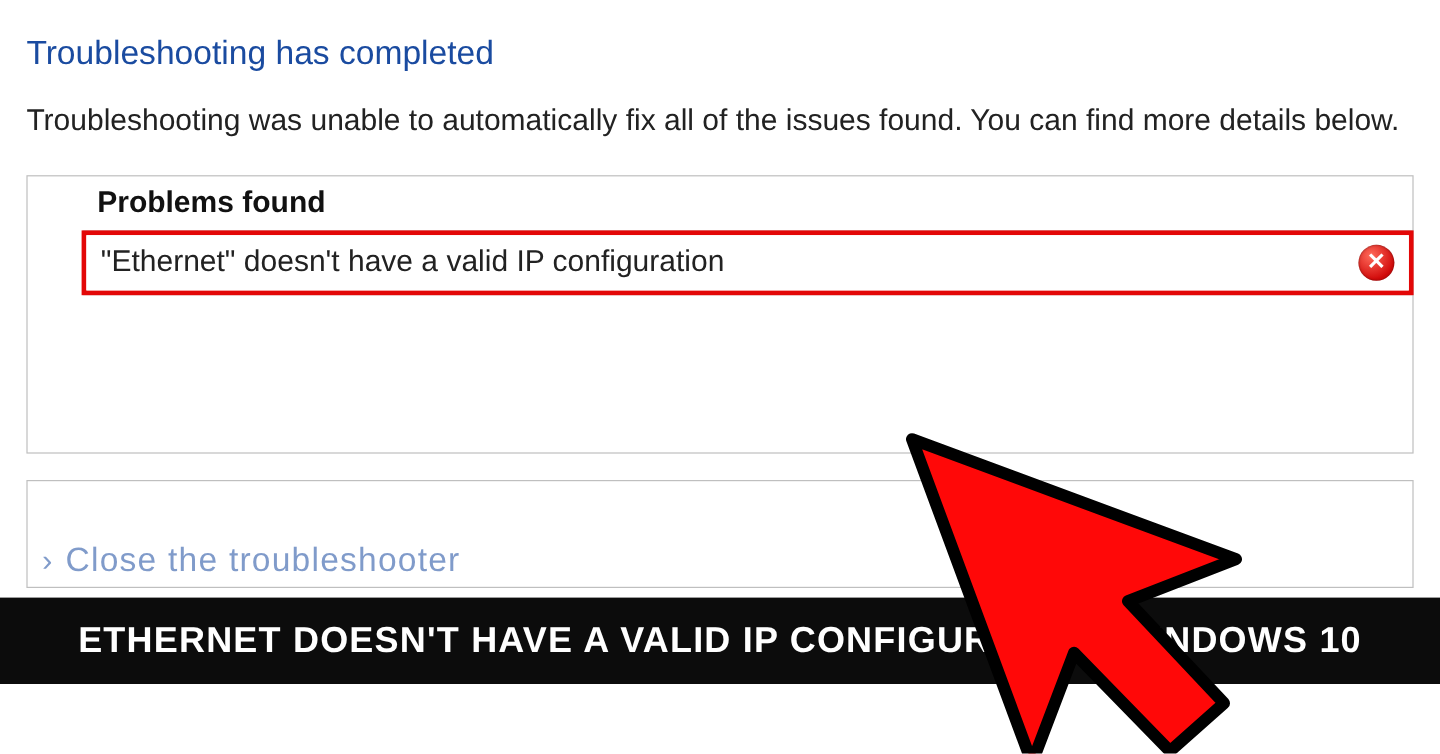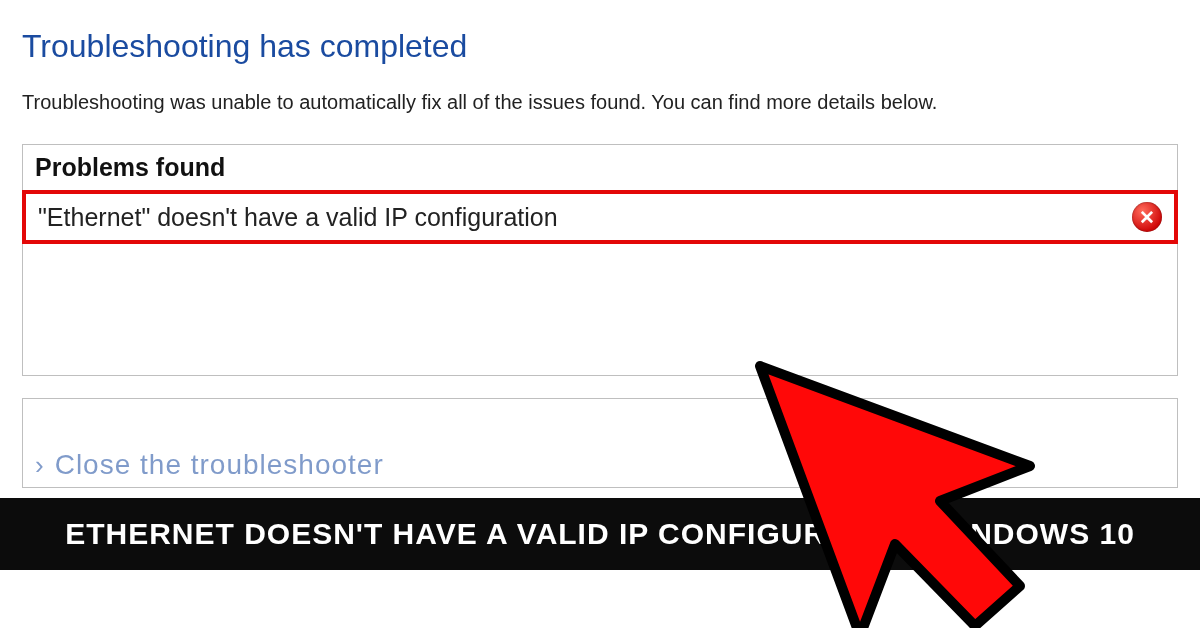--- a/index.html
+++ b/index.html
@@ -6,34 +6,35 @@
     body {
       font-family: "Segoe UI", Tahoma, sans-serif;
       background: #fff;
       width: 1200px;
       height: 628px;
       position: relative;
       overflow: hidden;
     }
     .title {
       color: #1a4ba0;
-      font-size: 32px;
+      font-size: 28px;
       font-weight: 400;
       padding: 28px 22px 18px 22px;
     }
     .subtitle {
       color: #222;
-      font-size: 20px;
+      font-size: 25px;
       font-weight: 400;
       padding: 6px 22px 28px 22px;
       line-height: 1.35;
     }
     .problems-box {
       margin: 0 22px;
       border: 1px solid #bfbfbf;
+      padding-left: 46px;
     }
     .problems-header {
       font-size: 25px;
       font-weight: 600;
       color: #111;
       padding: 8px 12px;
       border-bottom: 1px solid #bfbfbf;
     }
     .problem-row-wrap {
       border: 4px solid #e30707;

